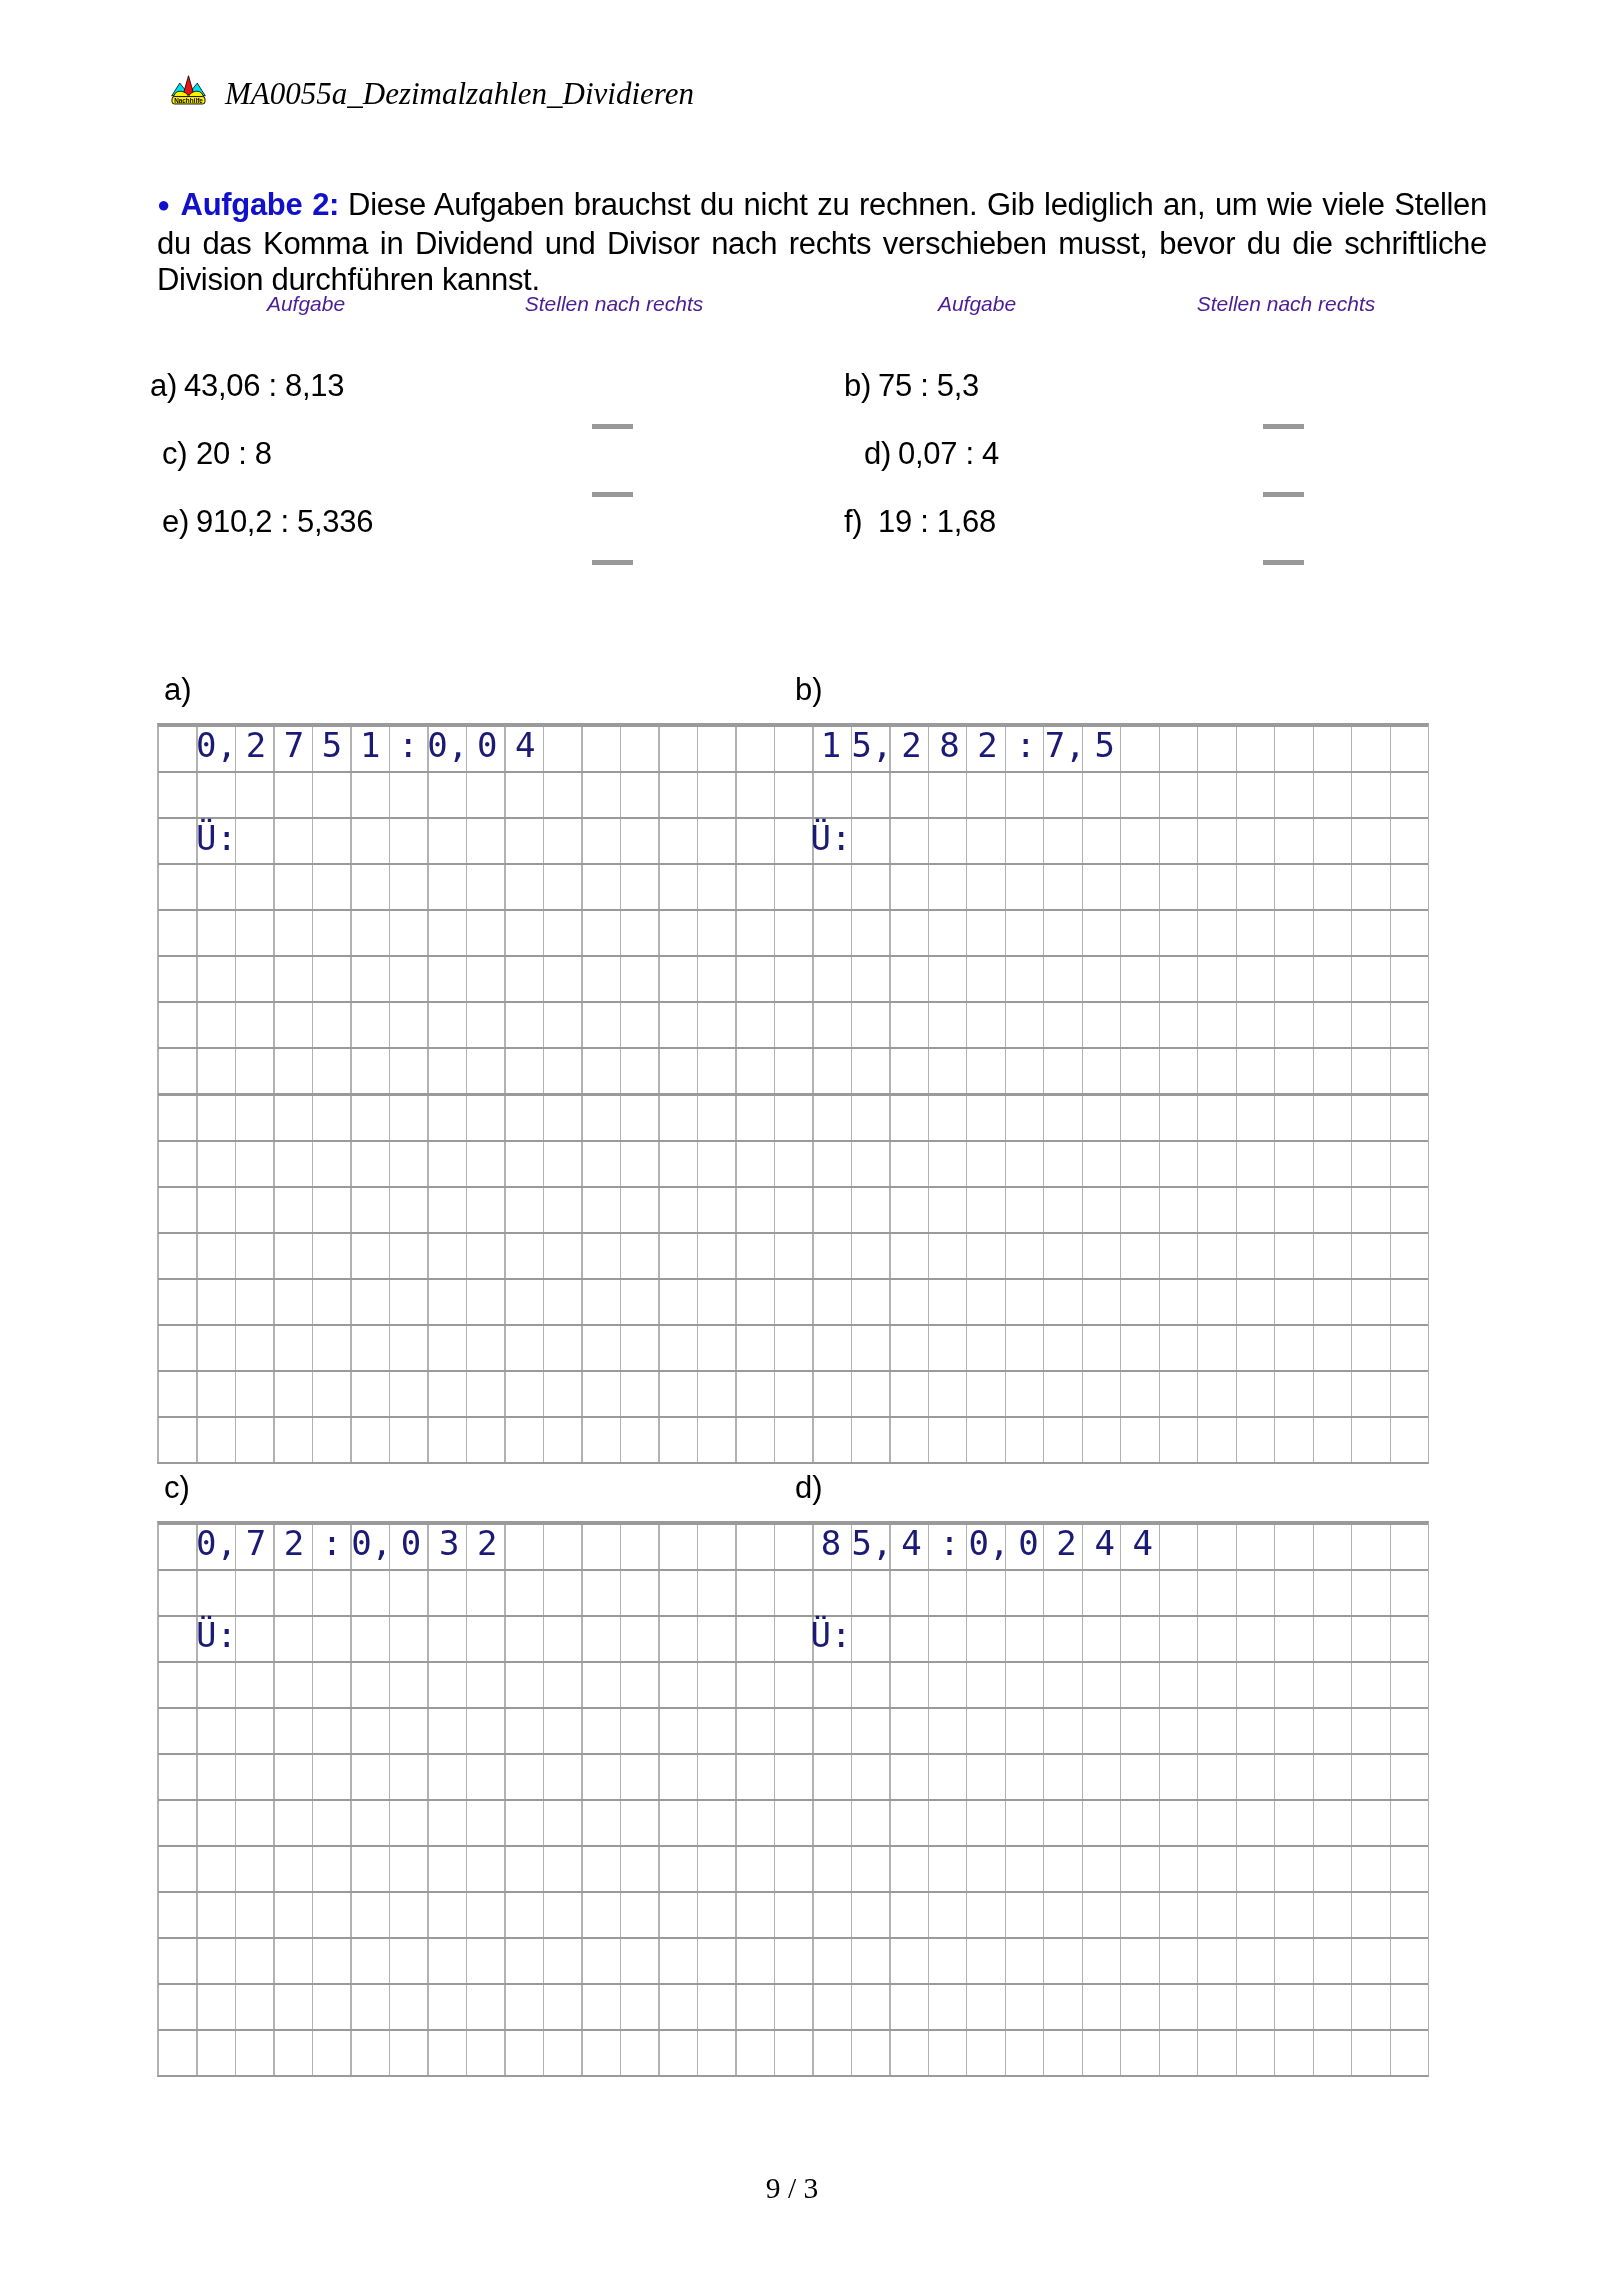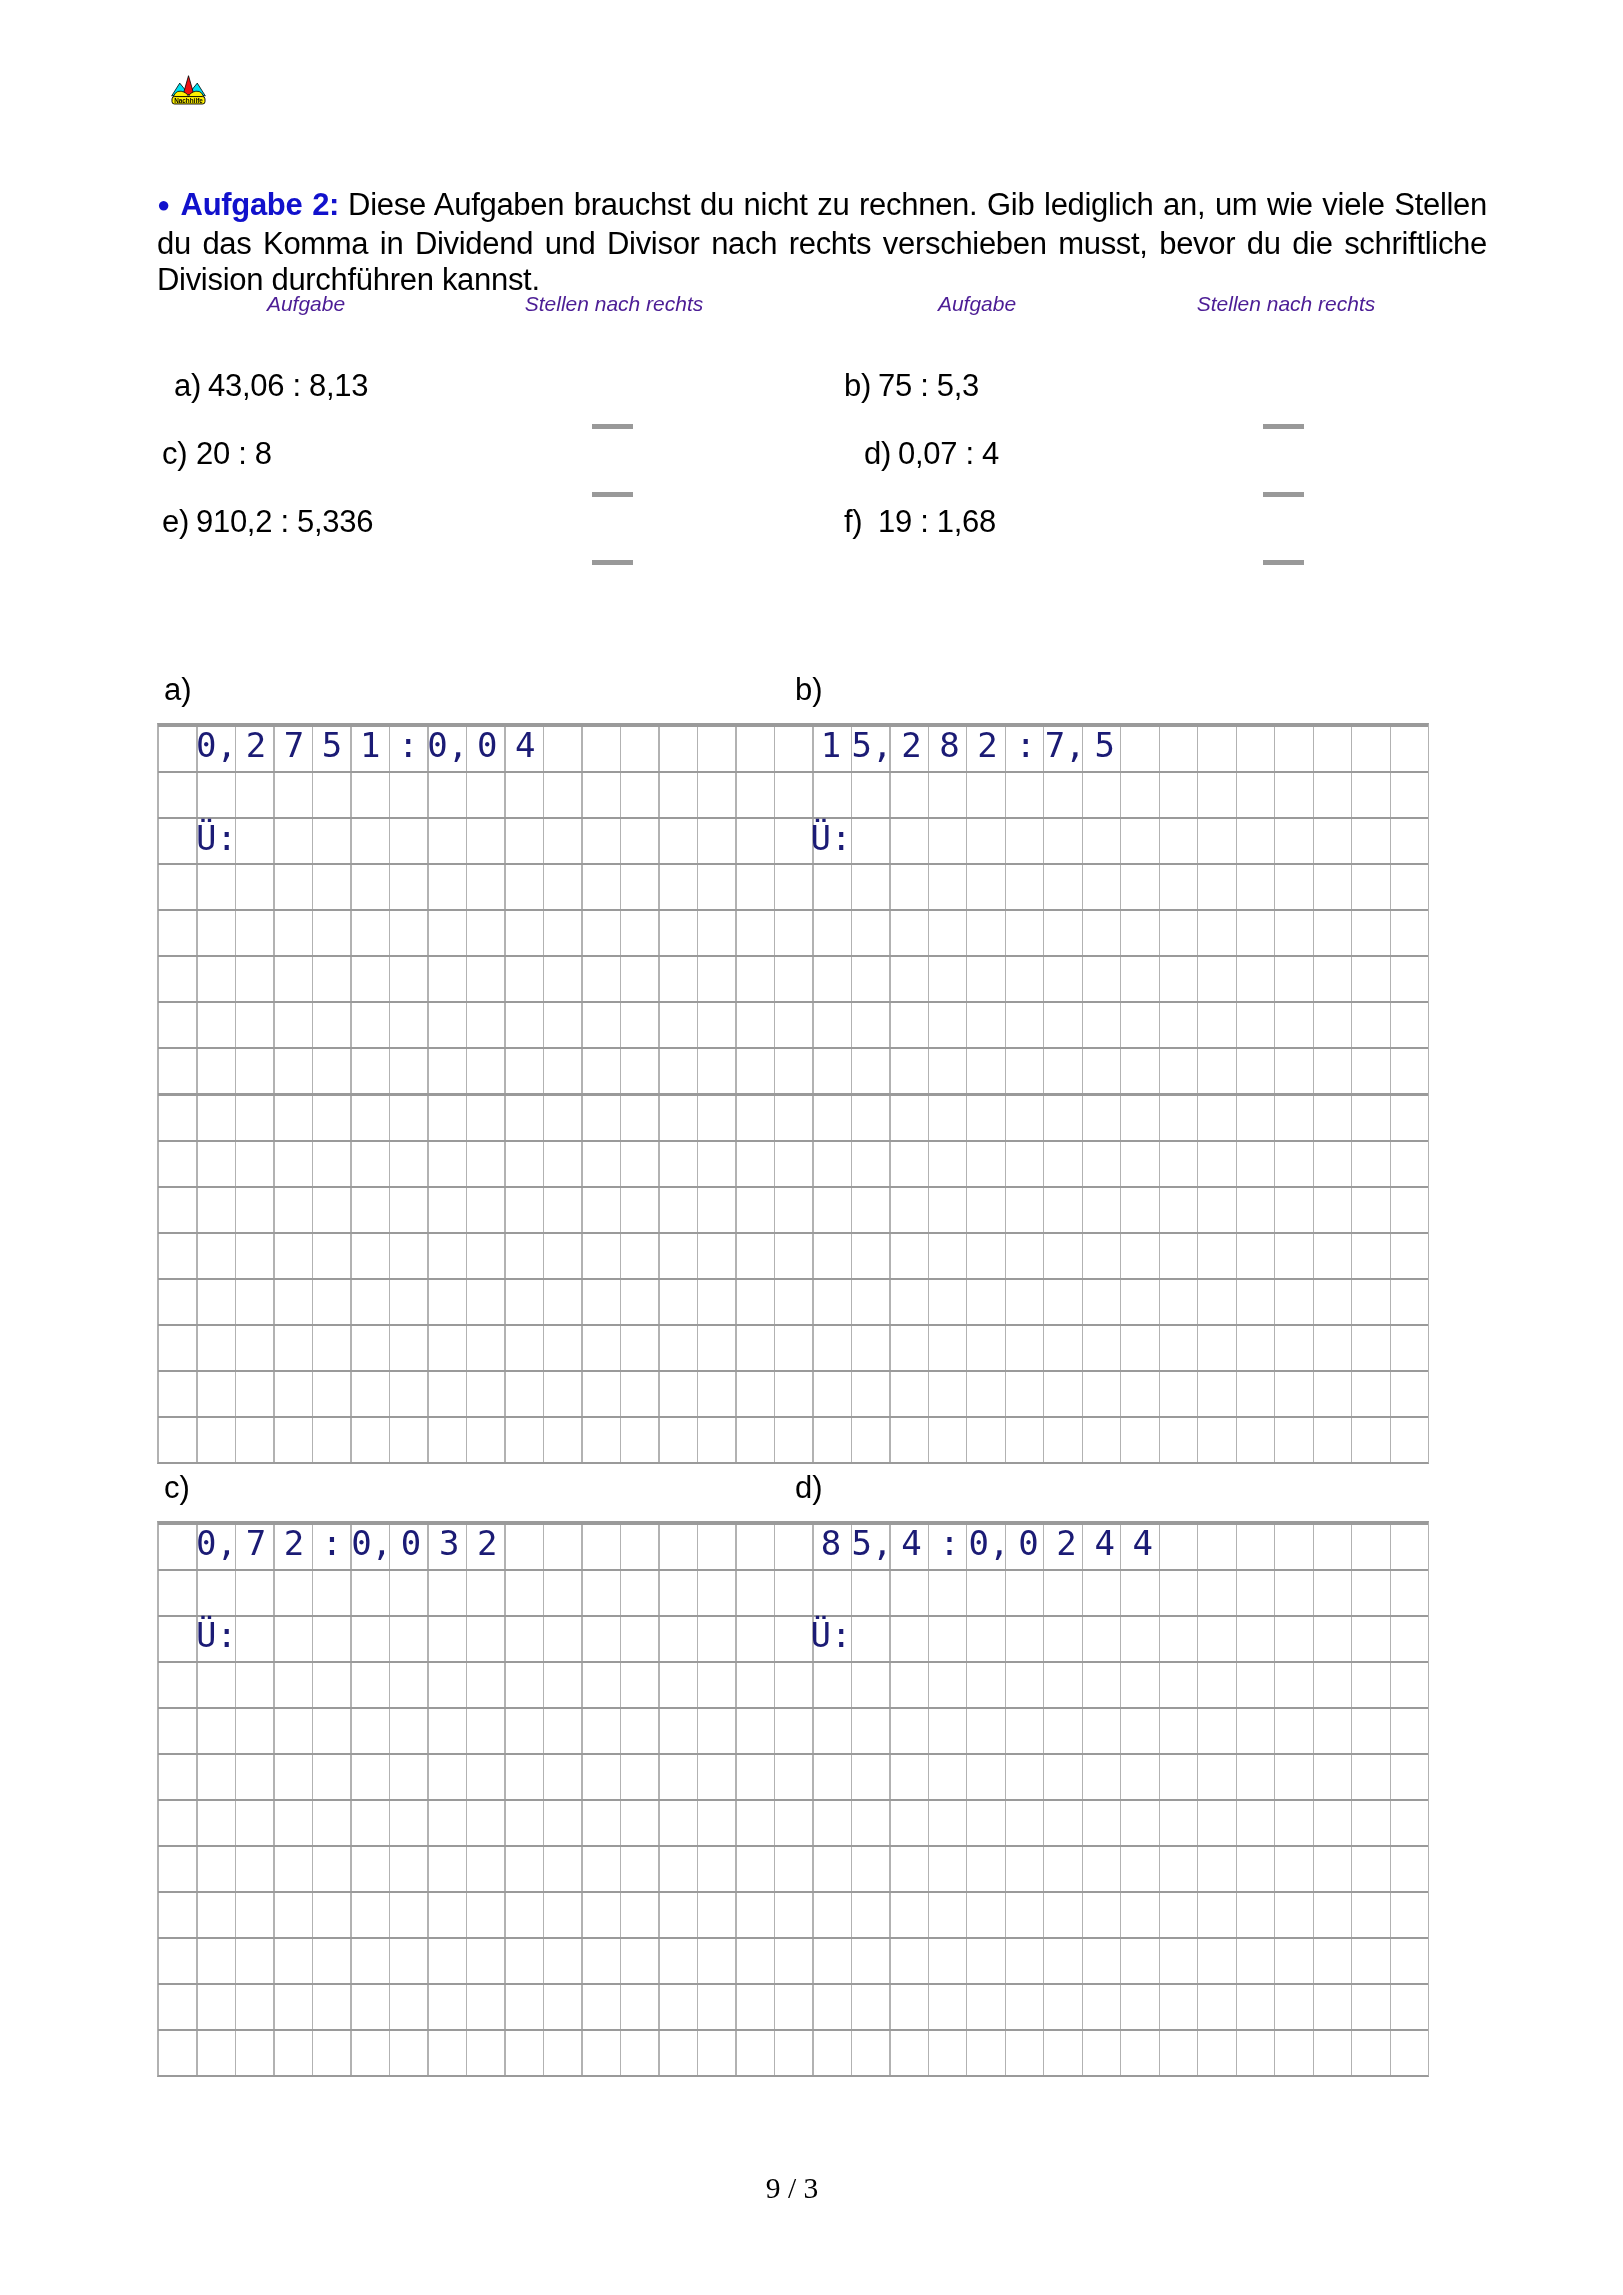--- a/index.html
+++ b/index.html
@@ -48,29 +48,30 @@
 <div class="page">
 
   <svg class="logo" viewBox="0 0 52 48">
     <polygon points="1,35 13,16 25,31" fill="#00dff0" stroke="#000" stroke-width="1.2"></polygon>
     <polygon points="27,31 39,16 51,35" fill="#00dff0" stroke="#000" stroke-width="1.2"></polygon>
     <polygon points="18,33 26,5 34,33" fill="#ee1111" stroke="#000" stroke-width="1.2"></polygon>
     <path d="M3,41 Q4,27 15,28 Q24,30 26,36 Q28,30 37,28 Q48,27 49,41 Z" fill="#fff200" stroke="#000" stroke-width="1.2"></path>
     <rect x="1.5" y="36" width="49" height="11" rx="3.5" fill="#fff200" stroke="#000" stroke-width="1.4"></rect>
     <text x="26" y="45" text-anchor="middle" font-size="9.5" font-weight="bold" fill="#000" font-family="Liberation Sans, sans-serif">Nachhilfe</text>
   </svg>
+  <div class="doc-title">MA0055a_Dezimalzahlen_Dividieren</div>
 
   <p class="para" style="top:156px"><span class="bullet">●</span><span class="task-label">Aufgabe 2:</span><span>Diese Aufgaben brauchst du nicht zu rechnen. Gib lediglich an, um wie viele Stellen du das Komma in Dividend und Divisor nach rechts verschieben musst, bevor du die schriftliche Division durchführen kannst.</span></p>
 
   <div class="thead" style="left:306px;top:292px">Aufgabe</div>
   <div class="thead" style="left:614px;top:292px">Stellen nach rechts</div>
   <div class="thead" style="left:977px;top:292px">Aufgabe</div>
   <div class="thead" style="left:1286px;top:292px">Stellen nach rechts</div>
 
-  <div class="expr" style="left:174px;top:368px"><span class="expr-label">a)</span><span>43,06 : 8,13</span></div>
+  <div class="expr" style="left:150px;top:368px"><span class="expr-label">a)</span><span>43,06 : 8,13</span></div>
   <div class="expr" style="left:844px;top:368px"><span class="expr-label">b)</span><span>75 : 5,3</span></div>
   <div class="expr" style="left:162px;top:436px"><span class="expr-label">c)</span><span>20 : 8</span></div>
   <div class="expr" style="left:864px;top:436px"><span class="expr-label">d)</span><span>0,07 : 4</span></div>
   <div class="expr" style="left:162px;top:504px"><span class="expr-label">e)</span><span>910,2 : 5,336</span></div>
   <div class="expr" style="left:844px;top:504px"><span class="expr-label">f)</span><span>19 : 1,68</span></div>
 
   <div class="blank" style="left:592px;top:424px"></div>
   <div class="blank" style="left:1263px;top:424px"></div>
   <div class="blank" style="left:592px;top:492px"></div>
   <div class="blank" style="left:1263px;top:492px"></div>

